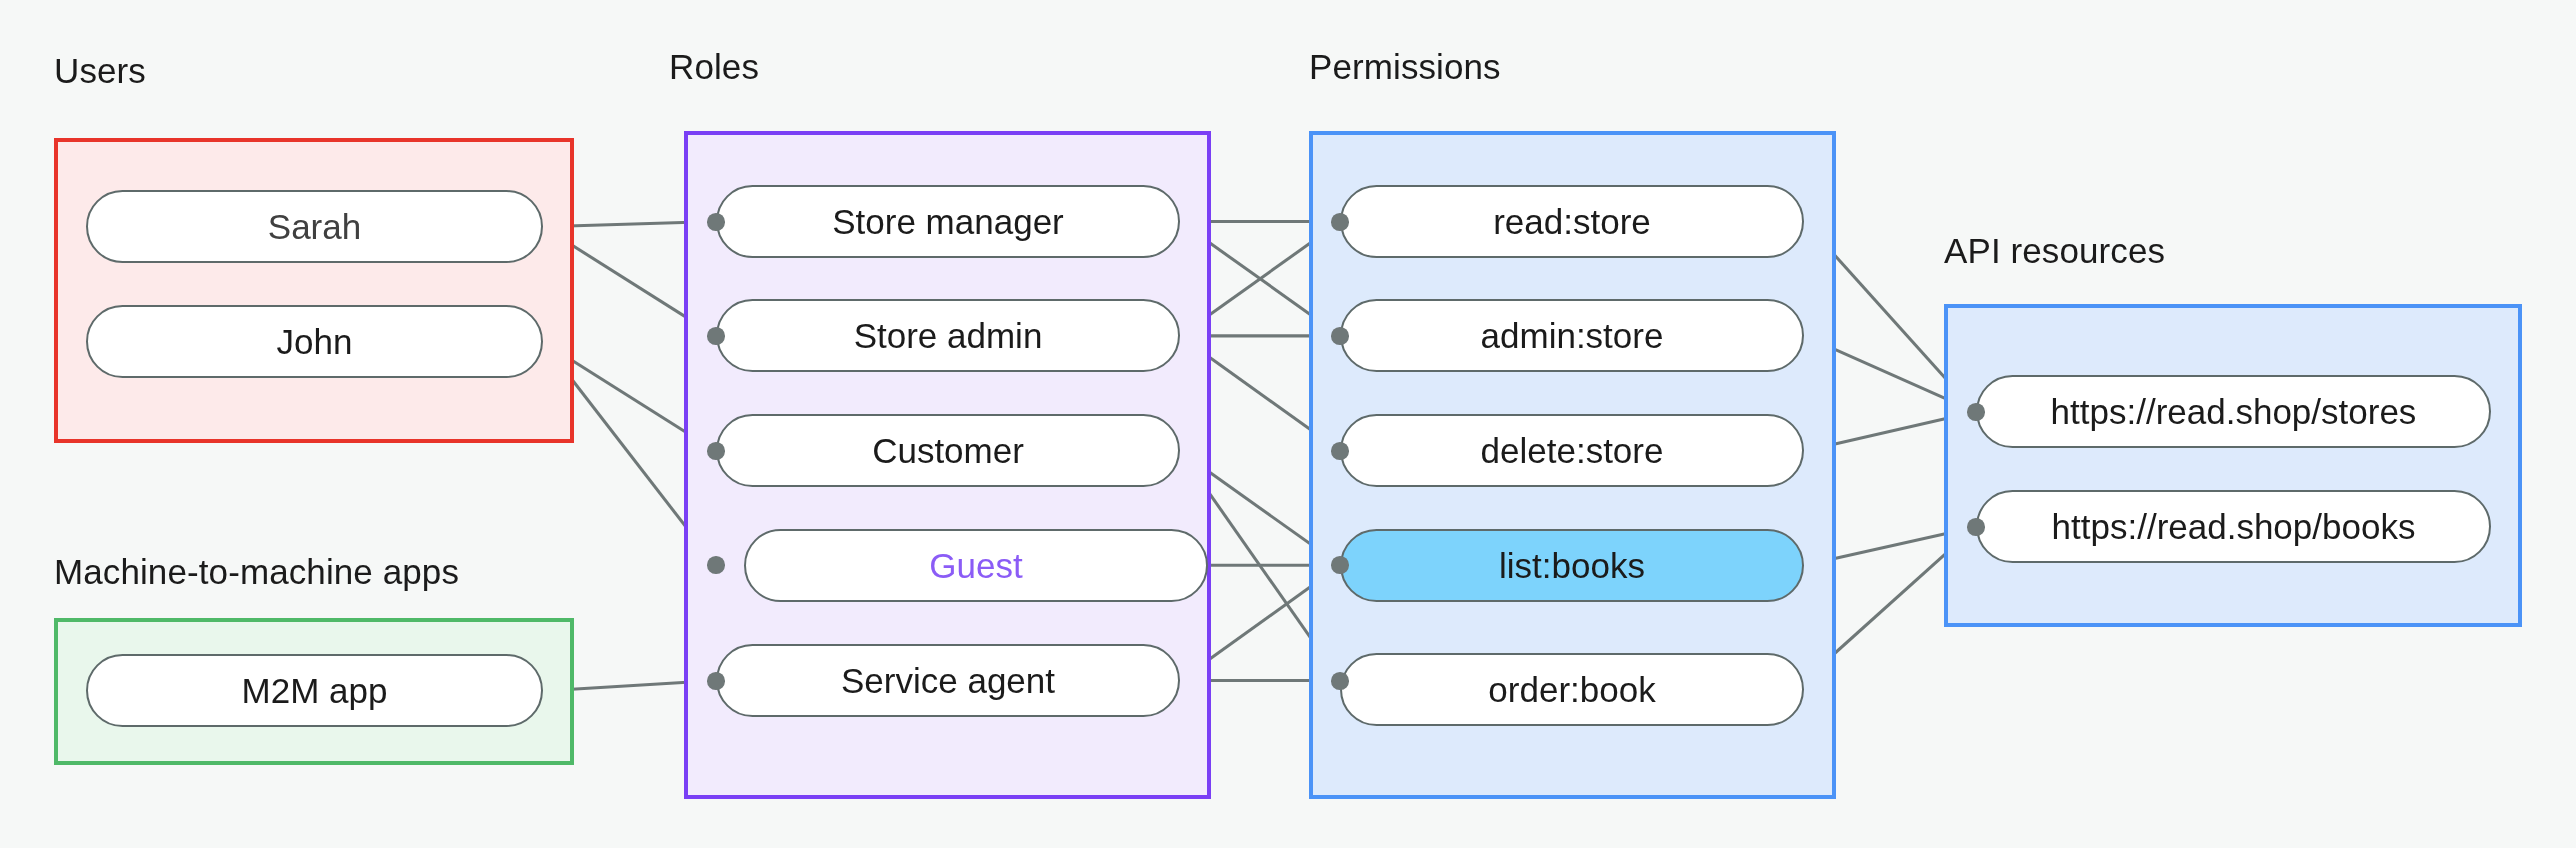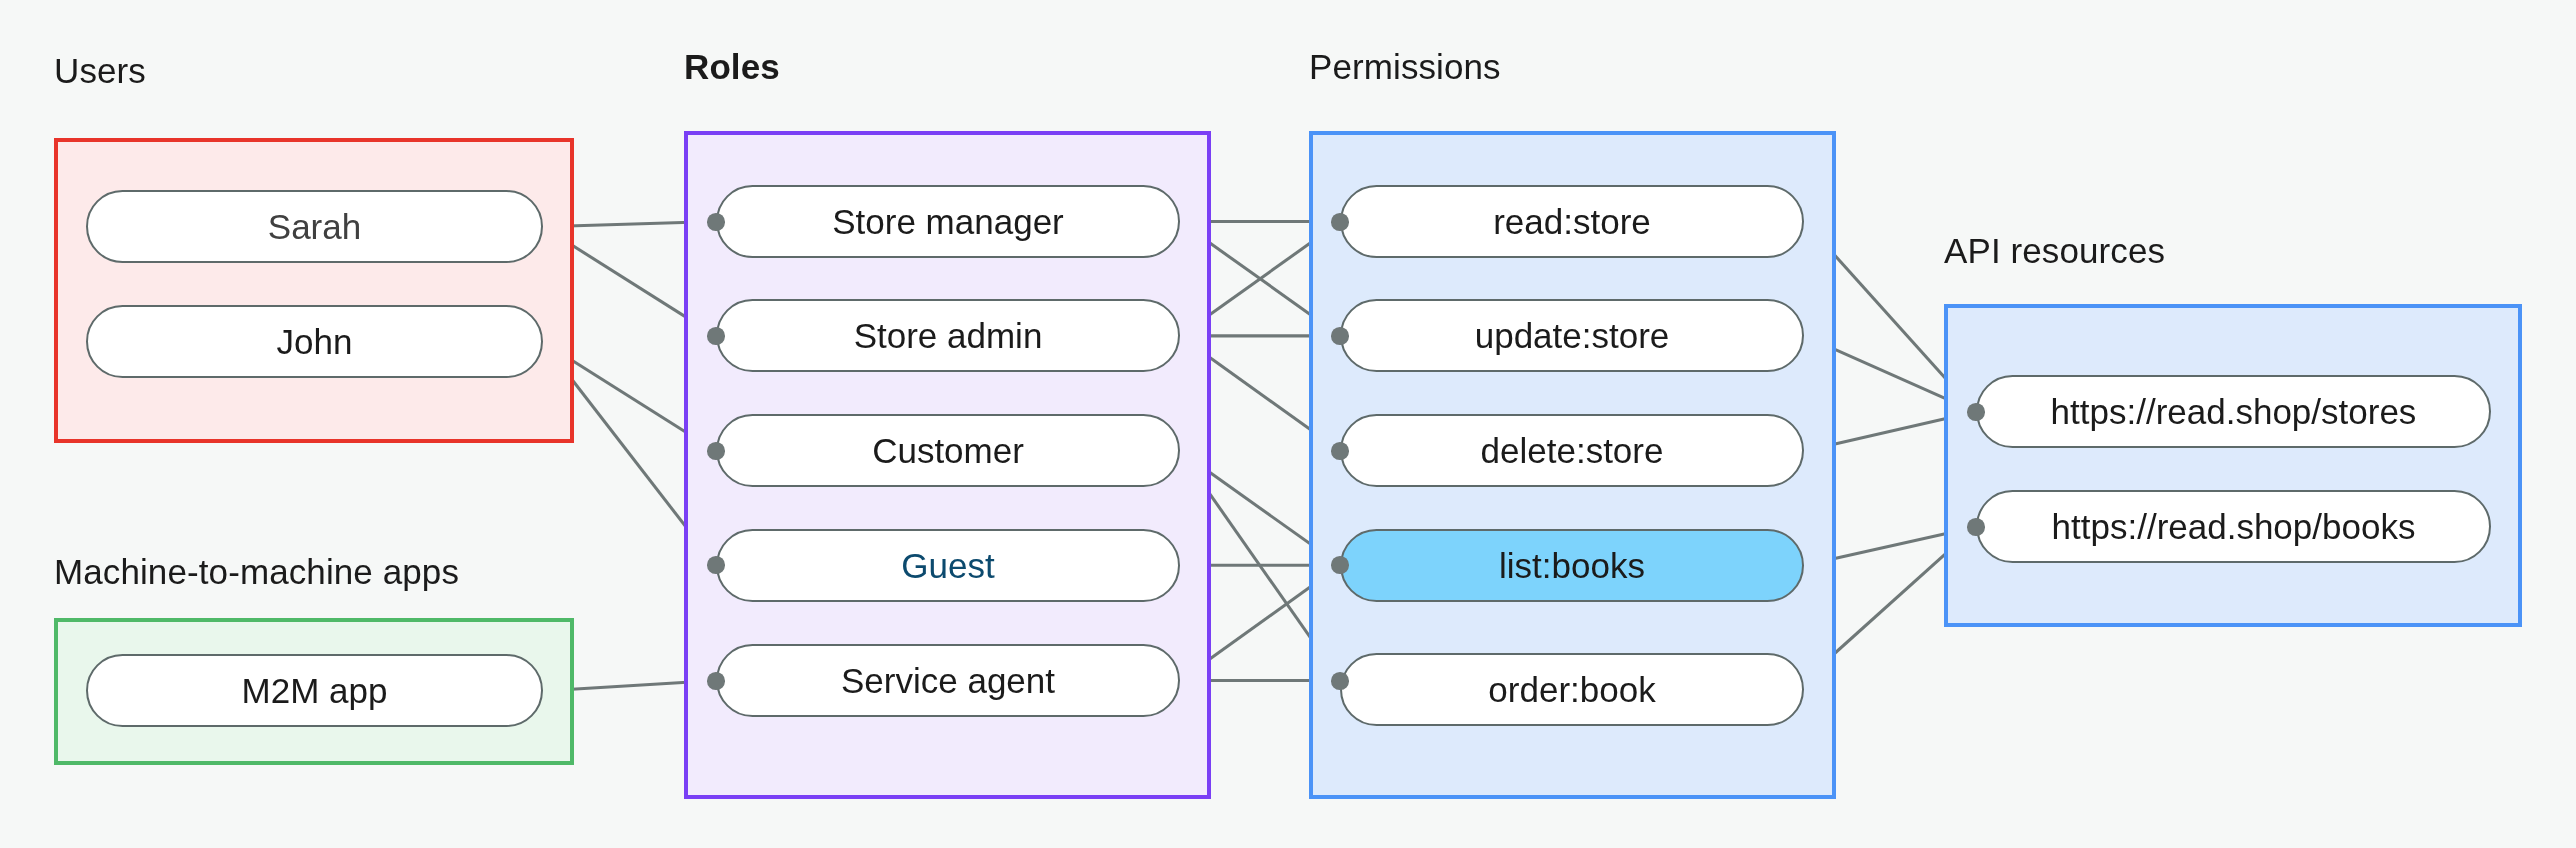--- a/index.html
+++ b/index.html
@@ -92,21 +92,21 @@
       <line x1="2068" y1="517" x2="2264" y2="472" stroke="#6f7878" stroke-width="3.5"></line>
       <line x1="2068" y1="648" x2="2264" y2="604" stroke="#6f7878" stroke-width="3.5"></line>
       <line x1="2068" y1="780" x2="2264" y2="604" stroke="#6f7878" stroke-width="3.5"></line>
     </svg>
 
   <div id="groups-layer">
       <div class="group-title" style="left: 54px; top: 51px;">Users</div>
       <div class="group-box" style="left: 54px; top: 138px; width: 520px; height: 305px; border-color: rgb(232, 52, 42); background: rgb(253, 234, 234);"></div>
       <div class="group-title" style="left: 54px; top: 552px;">Machine-to-machine apps</div>
       <div class="group-box" style="left: 54px; top: 618px; width: 520px; height: 147px; border-color: rgb(79, 185, 104); background: rgb(233, 247, 236);"></div>
-      <div class="group-title" style="left: 684px; top: 47px; font-weight: bold;">Roles</div>
+      <div class="group-title" style="left: 669px; top: 47px;">Roles</div>
       <div class="group-box" style="left: 684px; top: 131px; width: 527px; height: 668px; border-color: rgb(122, 63, 245); background: rgb(242, 235, 253);"></div>
       <div class="group-title" style="left: 1309px; top: 47px;">Permissions</div>
       <div class="group-box" style="left: 1309px; top: 131px; width: 527px; height: 668px; border-color: rgb(75, 147, 247); background: rgb(221, 234, 252);"></div>
       <div class="group-title" style="left: 1944px; top: 231px;">API resources</div>
       <div class="group-box" style="left: 1944px; top: 304px; width: 578px; height: 323px; border-color: rgb(75, 147, 247); background: rgb(221, 234, 252);"></div>
     </div>
   <div id="nodes-layer">
       <div class="node" style="left: 86px; top: 190px; width: 457px; height: 73px; border-color: rgb(94, 106, 106); background: rgb(255, 255, 255); color: #404040;">
         <span>Sarah</span>
       </div>
@@ -118,31 +118,31 @@
       </div>
       <div class="node" style="left: 716px; top: 185px; width: 464px; height: 73px; border-color: rgb(94, 106, 106); background: rgb(255, 255, 255); color: rgb(27, 27, 27);">
         <span>Store manager</span>
       </div>
       <div class="node" style="left: 716px; top: 299px; width: 464px; height: 73px; border-color: rgb(94, 106, 106); background: rgb(255, 255, 255); color: rgb(27, 27, 27);">
         <span>Store admin</span>
       </div>
       <div class="node" style="left: 716px; top: 414px; width: 464px; height: 73px; border-color: rgb(94, 106, 106); background: rgb(255, 255, 255); color: rgb(27, 27, 27);">
         <span>Customer</span>
       </div>
-      <div class="node" style="left: 716px; top: 529px; width: 464px; height: 73px; border-color: rgb(94, 106, 106); background: rgb(255, 255, 255); color: #0c4a6e;">
+      <div class="node" style="left: 744px; top: 529px; width: 464px; height: 73px; border-color: rgb(94, 106, 106); background: rgb(255, 255, 255); color: #8b5cf6;">
         <span>Guest</span>
       </div>
       <div class="node" style="left: 716px; top: 644px; width: 464px; height: 73px; border-color: rgb(94, 106, 106); background: rgb(255, 255, 255); color: rgb(27, 27, 27);">
         <span>Service agent</span>
       </div>
       <div class="node" style="left: 1340px; top: 185px; width: 464px; height: 73px; border-color: rgb(94, 106, 106); background: rgb(255, 255, 255); color: rgb(27, 27, 27);">
         <span>read:store</span>
       </div>
       <div class="node" style="left: 1340px; top: 299px; width: 464px; height: 73px; border-color: rgb(94, 106, 106); background: rgb(255, 255, 255); color: rgb(27, 27, 27);">
-        <span>update:store</span>
+        <span>admin:store</span>
       </div>
       <div class="node" style="left: 1340px; top: 414px; width: 464px; height: 73px; border-color: rgb(94, 106, 106); background: rgb(255, 255, 255); color: rgb(27, 27, 27);">
         <span>delete:store</span>
       </div>
       <div class="node" style="left: 1340px; top: 529px; width: 464px; height: 73px; border-color: rgb(94, 106, 106); background: #7dd3fc; color: rgb(27, 27, 27);">
         <span>list:books</span>
       </div>
       <div class="node" style="left: 1340px; top: 644px; width: 464px; height: 73px; border-color: rgb(94, 106, 106); background: rgb(255, 255, 255); color: rgb(27, 27, 27); margin-top: 9px;">
         <span>order:book</span>
       </div>

